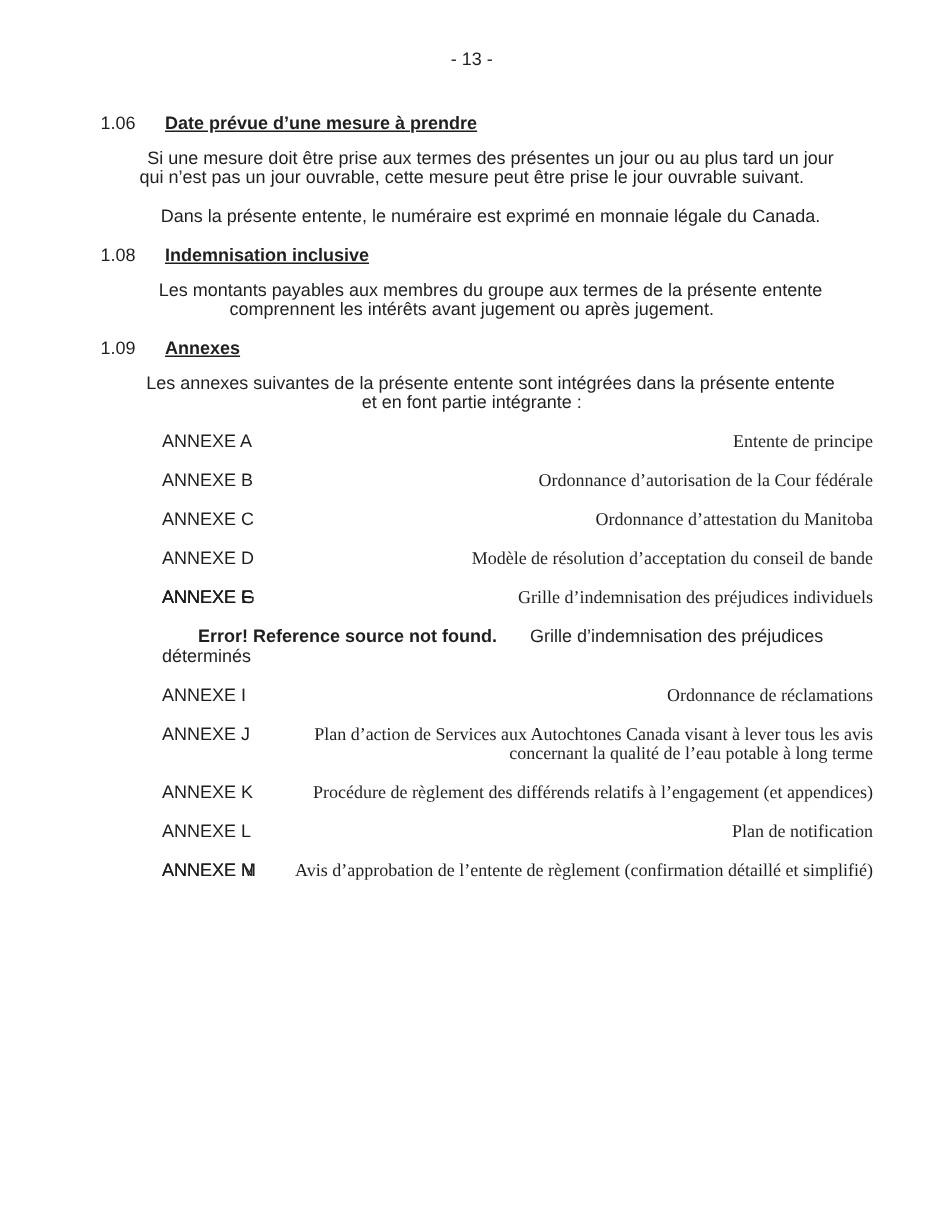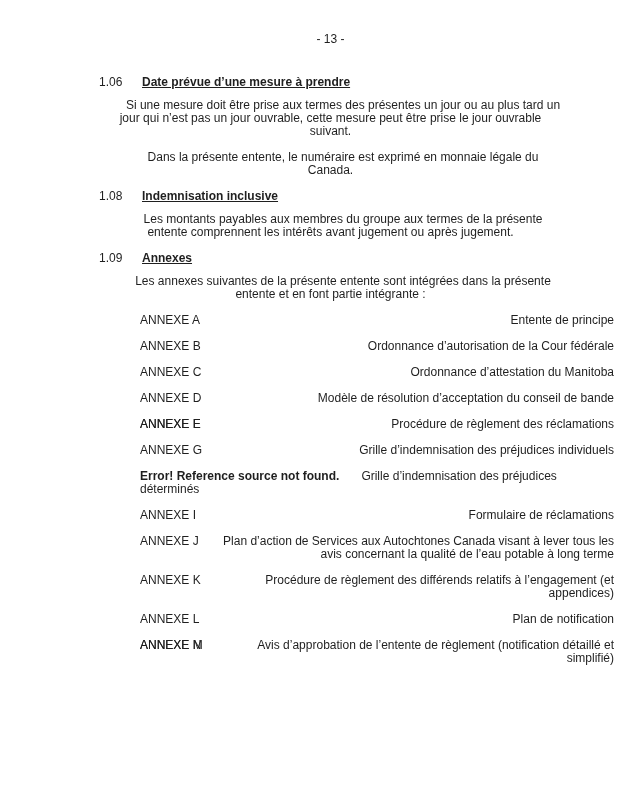--- a/index.html
+++ b/index.html
@@ -1,21 +1,21 @@
 <!DOCTYPE html>
 <html><head>
 <meta charset="utf-8">
 <style>
   html, body { margin: 0; padding: 0; background: #ffffff; }
   .page {
     position: relative;
     width: 624px;
     height: 808px;
     box-sizing: border-box;
-    padding: 33px 62px 0 99px;
+    padding: 33px 62px 0 67px;
     background: #ffffff;
     color: #1f1f1f;
     font-family: "Liberation Sans", "DejaVu Sans", sans-serif;
     font-size: 12px;
     line-height: 13px;
     overflow: hidden;
   }
   .page-number {
     text-align: center;
     margin-bottom: 30px;
@@ -39,27 +39,27 @@
     padding-left: 74px;
     width: 400px;
     text-align: right;
   }
   .annex-label {
     position: absolute;
     left: 0;
     top: 0;
     white-space: nowrap;
   }
-  .annex-desc { display: block; }
+  .annex-desc { display: block; font-family: Liberation Serif, serif; }
   .annex-row-error {
     margin: 0 0 13px 41px;
     padding-left: 0;
     width: 448px;
   }
-  .error-label { font-weight: bold; }
+  .error-label { font-weight: bold; margin-left: 24px; }
   .tab-gap { display: inline-block; width: 22px; }
 </style>
 </head>
 <body>
 
 <div class="page">
 
   <div class="page-number">- 13 -</div>
 
   <section>
@@ -102,33 +102,32 @@
         <span class="annex-label">ANNEXE D</span>
         <span class="annex-desc">Modèle de résolution d’acceptation du conseil de bande</span>
       </div>
 
     <div class="annex-row">
         <span class="annex-label">ANNEXE E</span>
       </div>
 
     <div class="annex-row">
         <span class="annex-label">ANNEXE F</span>
-        <span class="annex-desc">Procédure de règlement des réclamations</span>
       </div>
 
     <div class="annex-row">
         <span class="annex-label">ANNEXE G</span>
         <span class="annex-desc">Grille d’indemnisation des préjudices individuels</span>
       </div>
 
     <div class="annex-row-error"><span class="error-label">Error! Reference source not found.</span><span class="tab-gap"></span><span>Grille d’indemnisation des préjudices déterminés</span></div>
 
     <div class="annex-row">
         <span class="annex-label">ANNEXE I</span>
-        <span class="annex-desc">Formulaire de réclamations</span>
+        <span class="annex-desc">Ordonnance de réclamations</span>
       </div>
 
     <div class="annex-row">
         <span class="annex-label">ANNEXE J</span>
         <span class="annex-desc">Plan d’action de Services aux Autochtones Canada visant à lever tous les avis concernant la qualité de l’eau potable à long terme</span>
       </div>
 
     <div class="annex-row">
         <span class="annex-label">ANNEXE K</span>
         <span class="annex-desc">Procédure de règlement des différends relatifs à l’engagement (et appendices)</span>
@@ -138,18 +137,18 @@
         <span class="annex-label">ANNEXE L</span>
         <span class="annex-desc">Plan de notification</span>
       </div>
 
     <div class="annex-row">
         <span class="annex-label">ANNEXE M</span>
       </div>
 
     <div class="annex-row">
         <span class="annex-label">ANNEXE N</span>
-        <span class="annex-desc">Avis d’approbation de l’entente de règlement (notification détaillé et simplifié)</span>
+        <span class="annex-desc">Avis d’approbation de l’entente de règlement (confirmation détaillé et simplifié)</span>
       </div>
 
   </div>
 
 </div>
 
 </body></html>

